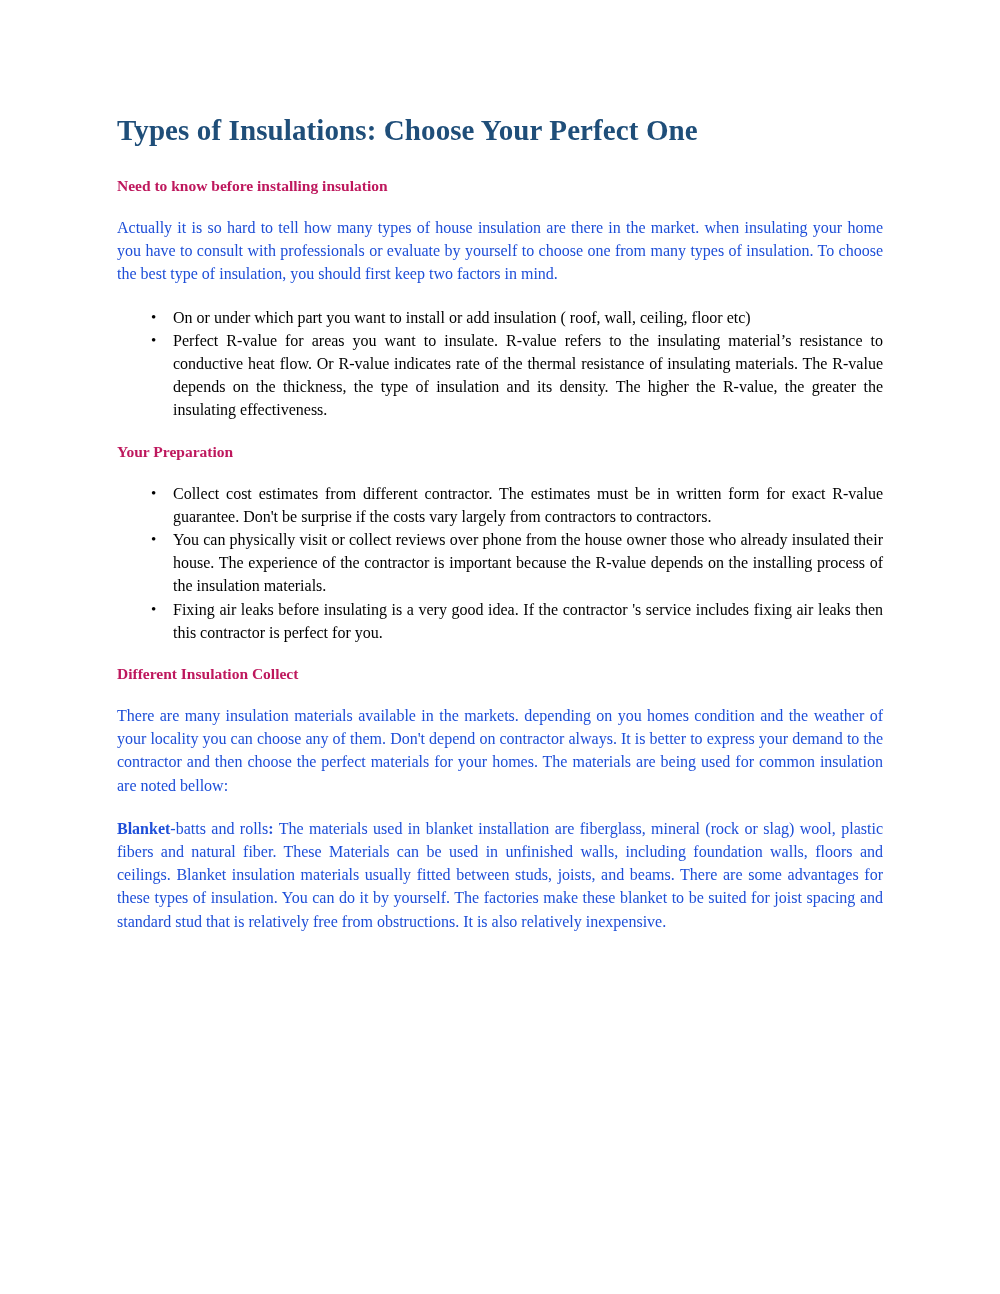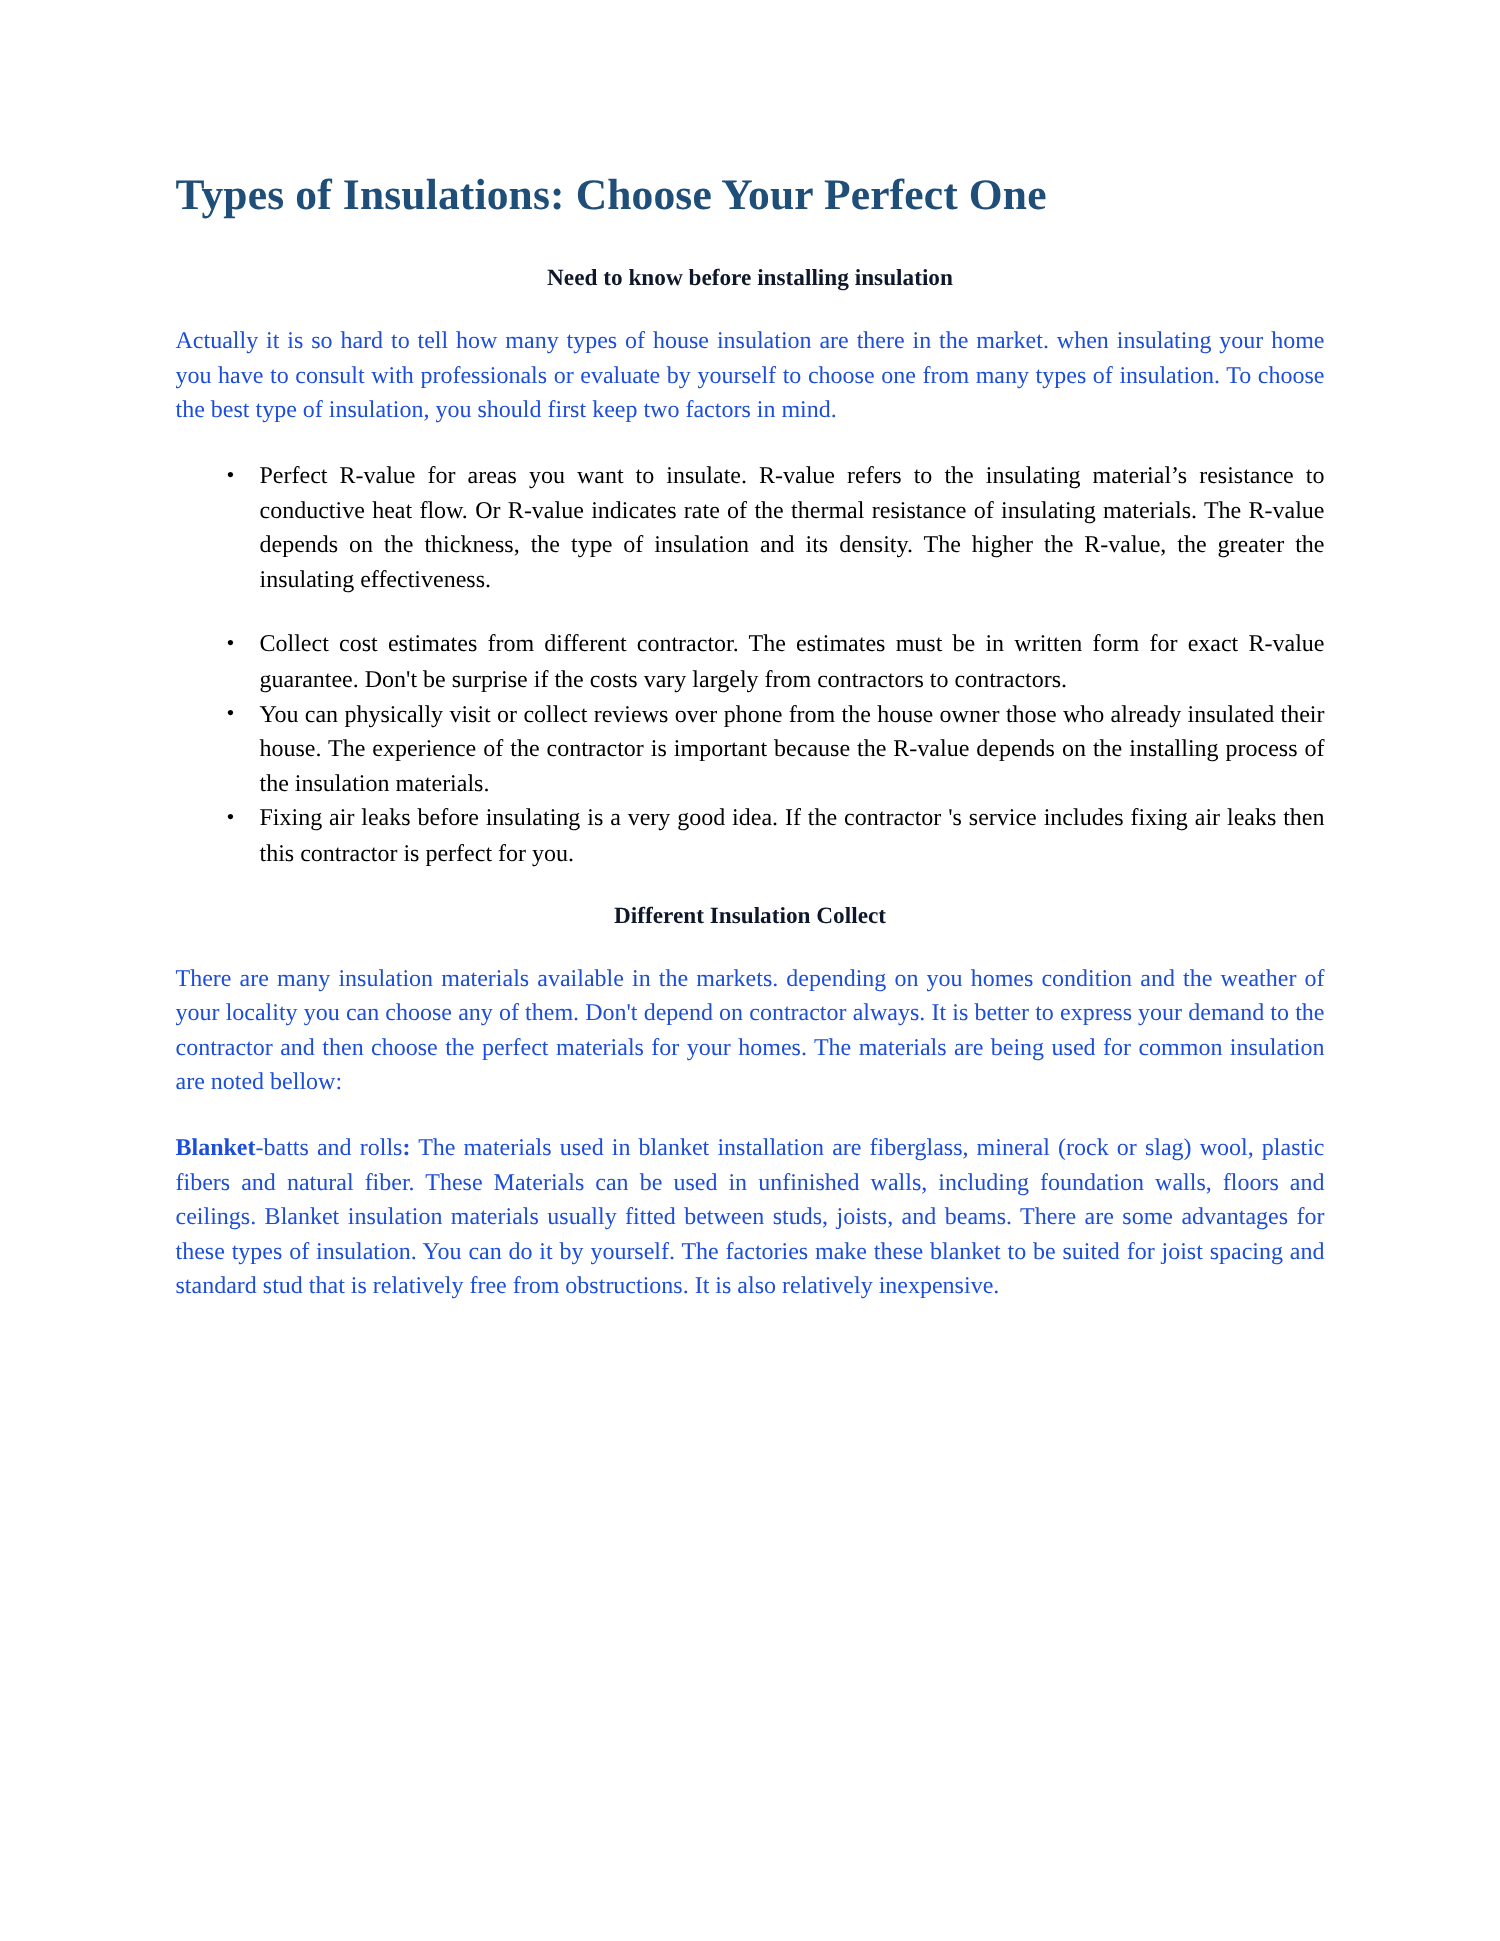--- a/index.html
+++ b/index.html
@@ -40,23 +40,23 @@
     color: #1F4E79;
     margin: 0 0 28px 0;
     letter-spacing: 0.1px;
     text-align: left;
   }
 
   .section-heading {
     font-size: 15.5px;
     line-height: 20px;
     font-weight: bold;
-    color: #0f172a;
+    color: #be185d;
     margin: 0 0 20px 0;
-    text-align: center;
+    text-align: left;
   }
 
   p.body-text {
     font-size: 16px;
     line-height: 23.2px;
     margin: 0 0 20px 0;
     text-align: justify;
     text-justify: inter-word;
     color: #1d4ed8;
     hyphens: none;
@@ -101,23 +101,25 @@
 <div class="page">
   <div class="content">
 
     <h1 class="doc-title">Types of Insulations: Choose Your Perfect One</h1>
 
     <h2 class="section-heading">Need to know before installing insulation</h2>
 
     <p class="body-text">Actually it is so hard to tell how many types of house insulation are there in the market. when insulating your home you have to consult with professionals or evaluate by yourself to choose one from many types of insulation. To choose the best type of insulation, you should first keep two factors in mind.</p>
 
     <ul class="bullet-list">
+      <li>On or under which part you want to install or add insulation ( roof, wall, ceiling, floor etc)</li>
       <li>Perfect R-value for areas you want to insulate. R-value refers to the insulating material’s resistance to conductive heat flow. Or R-value indicates rate of the thermal resistance of insulating materials. The R-value depends on the  thickness, the type of insulation and its density. The higher the R-value, the greater the insulating effectiveness.</li>
     </ul>
 
+    <h2 class="section-heading">Your Preparation</h2>
 
 
     <ul class="bullet-list">
       <li>Collect cost estimates from different contractor. The estimates must be in written form for exact R-value guarantee. Don't be surprise if the costs vary largely from contractors to contractors.</li>
       <li>You can physically visit or collect reviews over phone from the house owner those who already insulated their house. The experience of the contractor is important because the R-value depends on the installing process of the insulation materials.</li>
       <li>Fixing air leaks before insulating is a very good idea. If the contractor 's service includes fixing air leaks then this contractor is perfect for you.</li>
     </ul>
 
     <h2 class="section-heading">Different Insulation Collect</h2>
 

